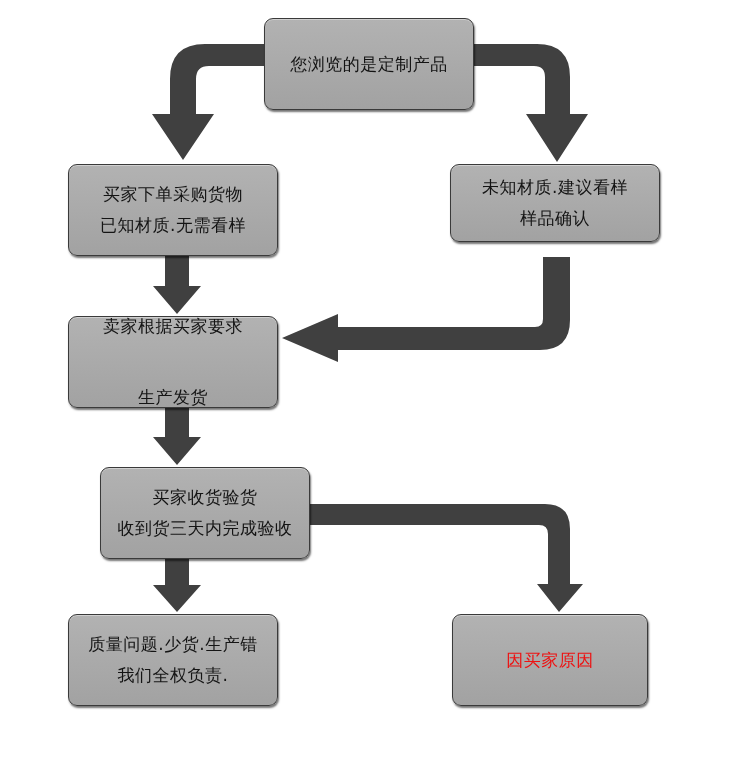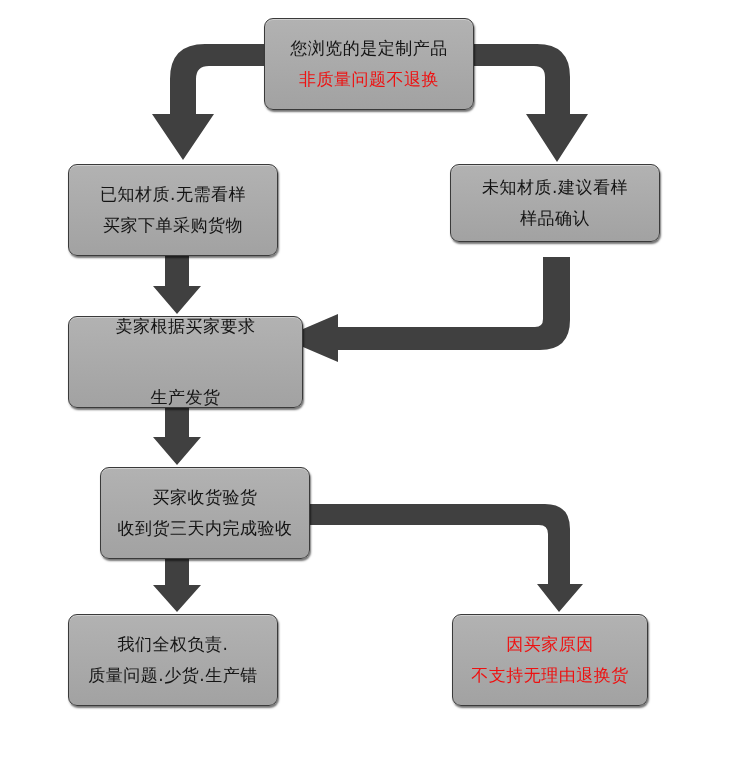--- a/index.html
+++ b/index.html
@@ -36,44 +36,42 @@
     <path d="M165,407 L189,407 L189,437 L201,437 L177,465 L153,437 L165,437 Z"></path>
 
     <path d="M165,558 L189,558 L189,585 L201,585 L177,612 L153,585 L165,585 Z"></path>
 
     <path d="M278,504 L545,504 Q570,504 570,529 L570,584 L583,584 L559,612 L537,584 L548,584 L548,534 Q548,525 539,525 L278,525 Z"></path>
   </g>
 </svg>
 
 <div class="box" style="left:264px; top:18px; width:210px; height:92px;">
   <div class="line black" style="color: rgb(20, 20, 20);">您浏览的是定制产品</div>
-  <div class="line red" style="color: rgb(238, 17, 17);">非质量问题不退换</div>
 </div>
 
 <div class="box" style="left:68px; top:164px; width:210px; height:92px;">
+  <div class="line black" style="color: rgb(20, 20, 20);">买家下单采购货物</div>
   <div class="line black" style="color: rgb(20, 20, 20);">已知材质.无需看样</div>
-  <div class="line black" style="color: rgb(20, 20, 20);">买家下单采购货物</div>
 </div>
 
 <div class="box" style="left:450px; top:164px; width:210px; height:78px;">
   <div class="line black" style="color: rgb(20, 20, 20);">未知材质.建议看样</div>
   <div class="line black" style="color: rgb(20, 20, 20); text-align: center;">样品确认</div>
 </div>
 
-<div class="box" style="left:68px; top:316px; width:235px; height:92px;">
+<div class="box" style="left:68px; top:316px; width:210px; height:92px;">
   <div class="line black" style="color: rgb(20, 20, 20);">卖家根据买家要求</div>
   <div class="line black" style="color: rgb(20, 20, 20); margin-top: 40px;">生产发货</div>
 </div>
 
 <div class="box" style="left:68px; top:467px; width:210px; height:92px;margin-left:32px;">
   <div class="line black" style="color: rgb(20, 20, 20);">买家收货验货</div>
   <div class="line black" style="color: rgb(20, 20, 20);">收到货三天内完成验收</div>
 </div>
 
 <div class="box" style="left:68px; top:614px; width:210px; height:92px;">
+  <div class="line black" style="color: rgb(20, 20, 20);">质量问题.少货.生产错</div>
   <div class="line black" style="color: rgb(20, 20, 20);">我们全权负责.</div>
-  <div class="line black" style="color: rgb(20, 20, 20);">质量问题.少货.生产错</div>
 </div>
 
 <div class="box" style="left:452px; top:614px; width:196px; height:92px;">
   <div class="line red" style="color: rgb(238, 17, 17);">因买家原因</div>
-  <div class="line red" style="color: rgb(238, 17, 17);">不支持无理由退换货</div>
 </div>
 
 </body></html>

